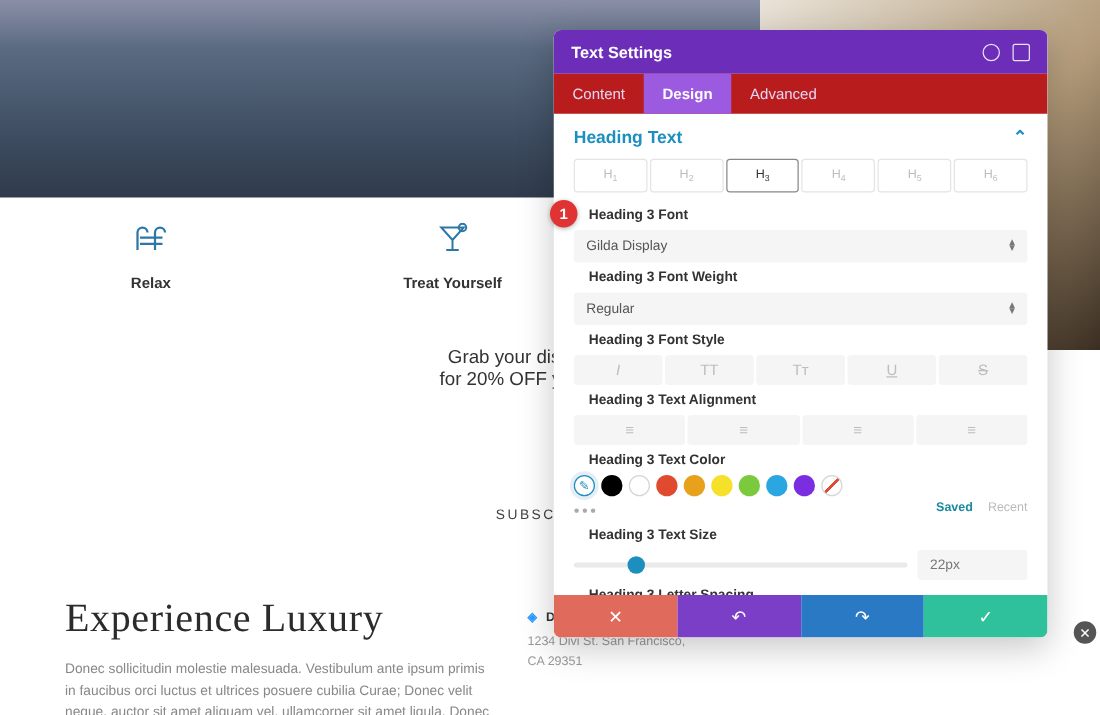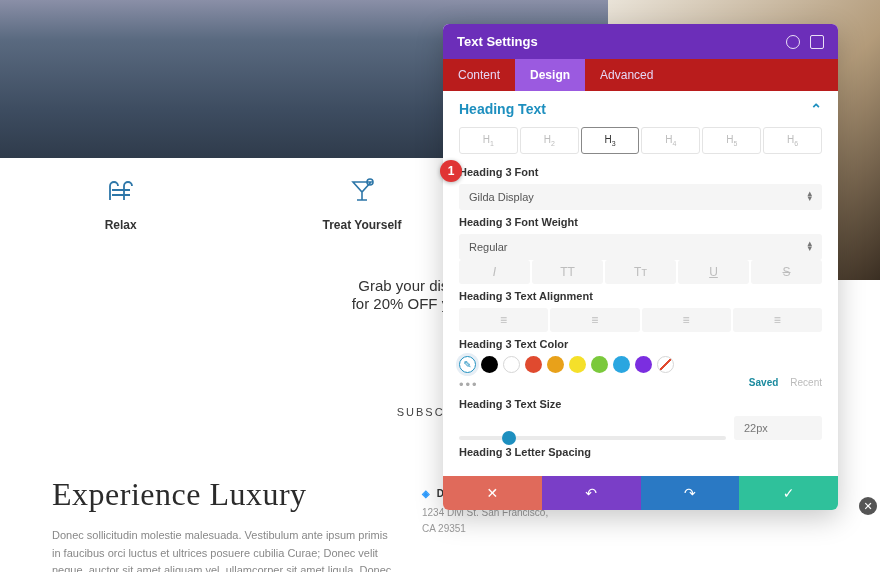--- a/index.html
+++ b/index.html
@@ -46,38 +46,38 @@
 
 .section{display:flex;align-items:center;padding:10px 0;color:#1d8fbf;font-size:14px;font-weight:600}
 .section .sp{flex:1}
 .chev{color:#1d8fbf;font-size:14px}
 
 .hrow{display:flex;gap:2px;margin-bottom:12px}
 .hbtn{flex:1;border:1px solid #e4e4e4;background:#fff;text-align:center;font-size:10px;color:#bdbdbd;padding:6px 0;border-radius:3px;cursor:pointer}
 .hbtn.on{border-color:#888;color:#333}
 .hbtn sub{font-size:7px;vertical-align:sub}
 
-.flabel{font-size:11px;font-weight:700;color:#333;margin:6px 0}
+.flabel{font-size:11px;font-weight:700;color:#333;margin:6px 12px}
 .select{background:#f5f5f5;border-radius:3px;padding:7px 10px;font-size:11px;color:#555;display:flex;cursor:pointer}
 .select .sp{flex:1}
 .car{font-size:9px;color:#777;line-height:.6}
 
 .btnrow{display:flex;gap:2px;margin-bottom:6px}
 .sbtn{flex:1;height:24px;background:#f5f5f5;border-radius:3px;display:flex;align-items:center;justify-content:center;color:#bdbdbd;font-size:12px;cursor:pointer}
 
 .colors{display:flex;gap:5px;align-items:center;flex-wrap:wrap;margin-bottom:2px}
 .sw{width:17px;height:17px;border-radius:50%;cursor:pointer}
 .sw.out{border:1px solid #d6d6d6;background:#fff}
 .sw.pick{border:1px solid #1d8fbf;box-shadow:0 0 0 3px #e6eef5;color:#1d8fbf;font-size:10px;display:flex;align-items:center;justify-content:center}
 .dots{letter-spacing:2px;color:#aaa;font-size:13px;margin-top:2px}
 .ctabs{font-size:10px;display:flex;gap:12px;margin:2px 0 4px;justify-content:flex-end}
 .ctabs .on{color:#1a8a9e;font-weight:700}
 .ctabs .off{color:#bbb}
 
-.slrow{display:flex;align-items:flex-end;gap:8px;margin-bottom:4px}
+.slrow{display:flex;align-items:center;gap:8px;margin-bottom:4px}
 .slider{flex:1;height:4px;background:#eaeaea;border-radius:2px;position:relative}
 .knob{position:absolute;top:-5px;width:14px;height:14px;border-radius:50%;background:#1d8fbf}
 .valbox{width:88px;background:#f5f5f5;border-radius:3px;padding:6px 10px;font-size:11px;color:#777}
 
 .marker{position:absolute;top:160px;left:440px;width:22px;height:22px;border-radius:50%;background:#e03434;color:#fff;font-size:12px;font-weight:700;display:flex;align-items:center;justify-content:center;z-index:5;box-shadow:0 1px 4px rgba(0,0,0,.3)}
 
 .foot{display:flex;height:34px}
 .fbtn{flex:1;display:flex;align-items:center;justify-content:center;color:#fff;font-size:14px;cursor:pointer}
 .fbtn.r{background:#e06a5b}
 .fbtn.p{background:#7a3ec7}
@@ -162,20 +162,21 @@
           <span class="car">▴<br>▾</span>
       </div>
 
       <div class="flabel">Heading 3 Font Weight</div>
       <div class="select">
         <span>Regular</span>
           <span class="sp"></span>
           <span class="car">▴<br>▾</span>
       </div>
 
+      <div class="flabel">Heading 3 Font Style</div>
       <div class="btnrow">
         <div class="sbtn">
             <i>I</i>
           </div>
         <div class="sbtn">TT</div>
         <div class="sbtn">Tᴛ</div>
         <div class="sbtn">
             <u>U</u>
           </div>
         <div class="sbtn">

